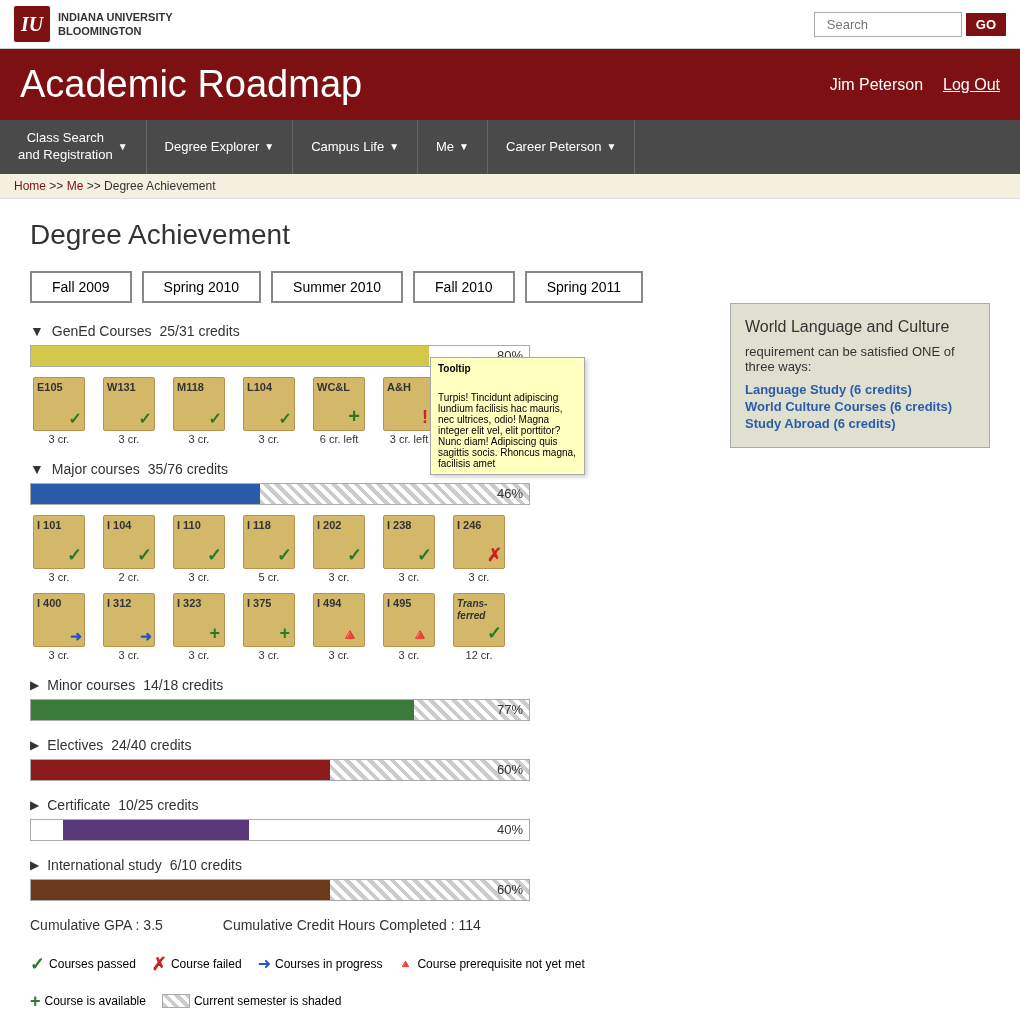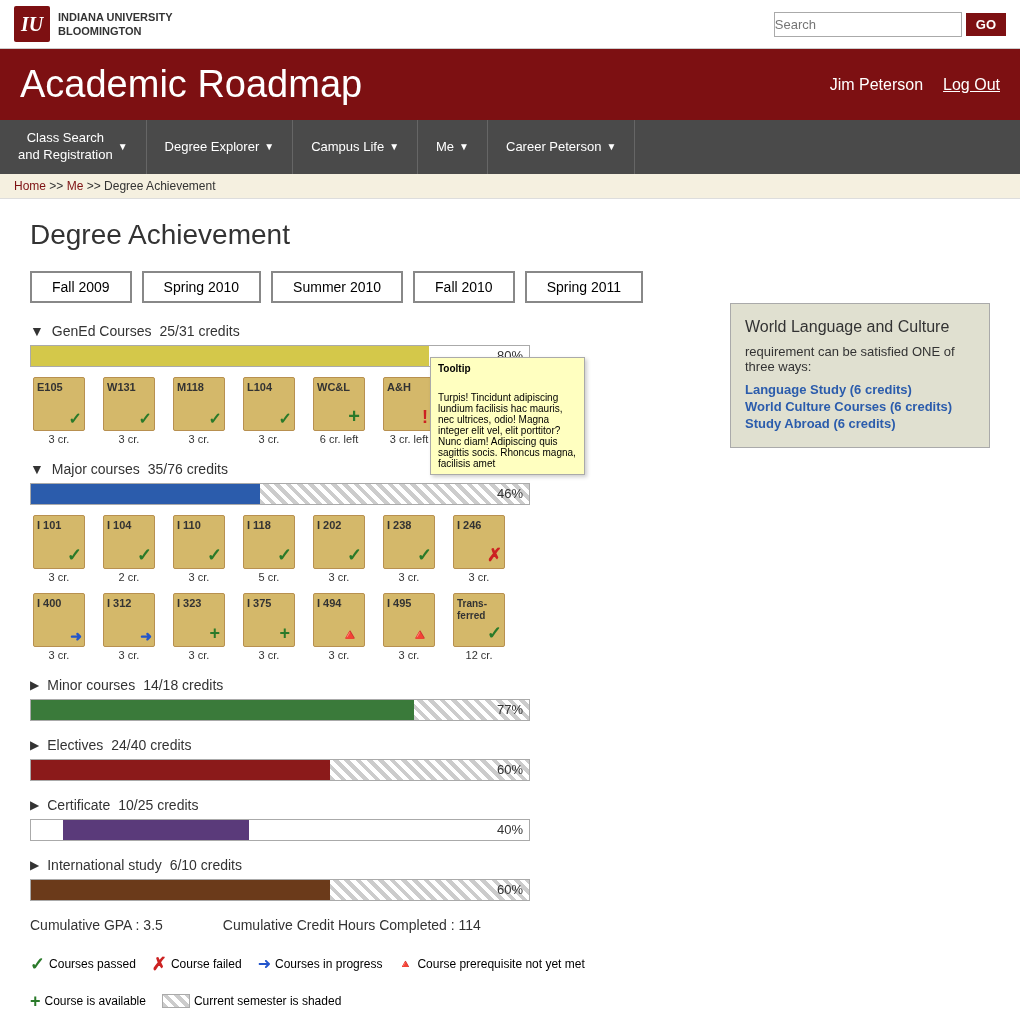--- a/index.html
+++ b/index.html
@@ -4,21 +4,21 @@
   <style>
     * { box-sizing: border-box; margin: 0; padding: 0; }
     body { font-family: Arial, sans-serif; font-size: 13px; background: #e8e8e8; width: 1020px; }
 
     
     .top-bar { background: #fff; border-bottom: 1px solid #ccc; display: flex; align-items: center; justify-content: space-between; padding: 6px 14px; }
     .iu-logo { display: flex; align-items: center; gap: 8px; }
     .iu-logo-icon { width: 36px; height: 36px; background: #7d1012; border-radius: 2px; display: flex; align-items: center; justify-content: center; color: #fff; font-size: 18px; font-weight: bold; font-style: italic; text-align: center; }
     .iu-logo-text { font-size: 11px; font-weight: bold; color: #333; line-height: 1.3; }
     .search-area { display: flex; align-items: center; gap: 4px; }
-    .search-input { border: 1px solid #aaa; padding: 4px 0; font-size: 13px; width: 188px; color: #999; }
+    .search-input { border: 1px solid #aaa; padding: 4px 12px; font-size: 13px; width: 148px; color: #999; }
     .go-btn { background: #7d1012; color: #fff; border: none; padding: 4px 10px; font-size: 13px; font-weight: bold; cursor: pointer; }
 
     
     .header { background: #7d1012; padding: 14px 20px; display: flex; align-items: center; justify-content: space-between; }
     .header-title { color: #fff; font-size: 38px; font-weight: 300; }
     .header-user { color: #fff; font-size: 16px; display: flex; gap: 20px; align-items: center; }
     .header-user .logout { text-decoration: underline; cursor: pointer; }
 
     
     .nav { background: #4a4a4a; display: flex; align-items: stretch; }
@@ -334,21 +334,21 @@
           </div>
           <div class="course-book">
             <div class="book-icon">
               <span class="book-label">I 495</span>
               <span style="position:absolute;bottom:2px;right:4px;font-size:16px;">🔺</span>
             </div>
             <div class="course-credits">3 cr.</div>
           </div>
           <div class="course-book">
             <div class="book-icon transferred-book" style="font-size:10px;">
-              <span style="font-size:10px;font-weight:bold;position:absolute;top:4px;left:3px;line-height:1.2;">Trans-<br>ferred</span>
+              <span style="font-size:10px;font-weight:bold;position:absolute;top:4px;left:3px;line-height:1.2;font-style:italic;">Trans-<br>ferred</span>
               <span class="checkmark" style="position:absolute;bottom:2px;right:2px;">✓</span>
             </div>
             <div class="course-credits">12 cr.</div>
           </div>
         </div>
       </div>
 
       <div class="section">
         <div class="section-header">
           <span class="section-arrow right">▶</span>

